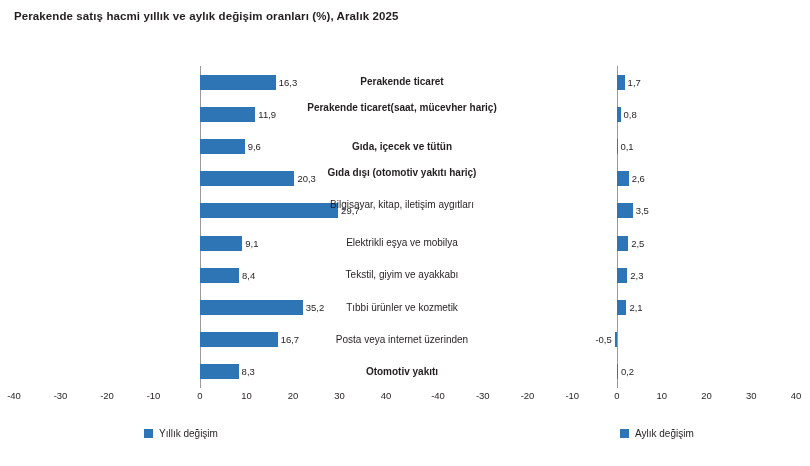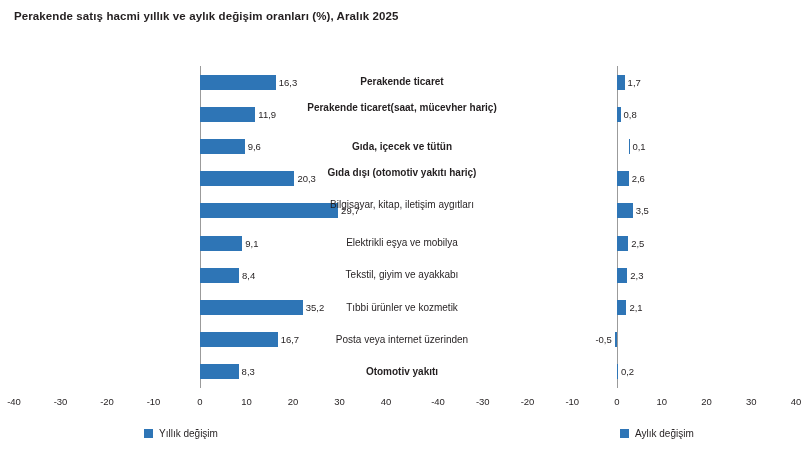--- a/index.html
+++ b/index.html
@@ -71,21 +71,21 @@
 
   
   .ticks {
     position: absolute;
     top: 324px;
     left: 0; right: 0;
     height: 16px;
   }
   .tick {
     position: absolute;
-    top: 6px;
+    top: 0;
     font-size: 9.5px;
     color: #231f20;
     transform: translateX(-50%);
     white-space: nowrap;
   }
 
   
   #categories {
     position: absolute;
     left: 276px;
@@ -203,21 +203,21 @@
     <div class="plot" id="plot-right">
       <div class="axis-line" id="axis-right" style="left: 179px;"></div>
     <div class="bar-row" style="top: 8.6px; left: 0px; width: 358px;">
           <div class="bar" style="left: 179px; width: 7.6075px; background: rgb(46, 117, 182);"></div>
           <div class="bar-label" style="left: 189.607px;">1,7</div>
         </div>
         <div class="bar-row" style="top: 40.8px; left: 0px; width: 358px;">
           <div class="bar" style="left: 179px; width: 3.58px; background: rgb(46, 117, 182);"></div>
           <div class="bar-label" style="left: 185.58px;">0,8</div>
         </div>
-        <div class="bar-row" style="top: 73px; left: 12px; width: 358px;">
+        <div class="bar-row" style="top: 73px; left: 0px; width: 358px;">
           <div class="bar" style="left: 179px; width: 1px; background: rgb(46, 117, 182);"></div>
           <div class="bar-label" style="left: 182.447px;">0,1</div>
         </div>
         <div class="bar-row" style="top: 105.2px; left: 0px; width: 358px;">
           <div class="bar" style="left: 179px; width: 11.635px; background: rgb(46, 117, 182);"></div>
           <div class="bar-label" style="left: 193.635px;">2,6</div>
         </div>
         <div class="bar-row" style="top: 137.4px; left: 0px; width: 358px;">
           <div class="bar" style="left: 179px; width: 15.6625px; background: rgb(46, 117, 182);"></div>
           <div class="bar-label" style="left: 197.662px;">3,5</div>

